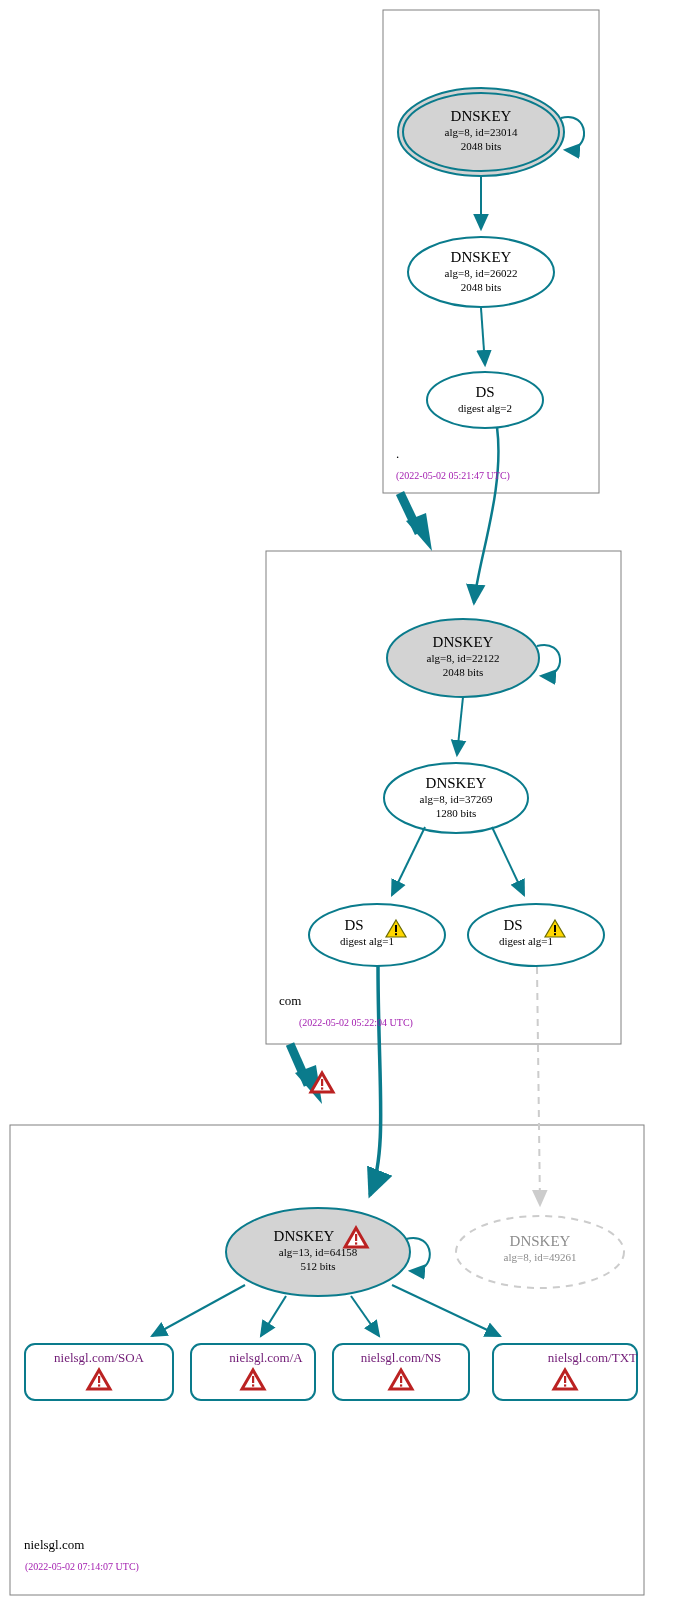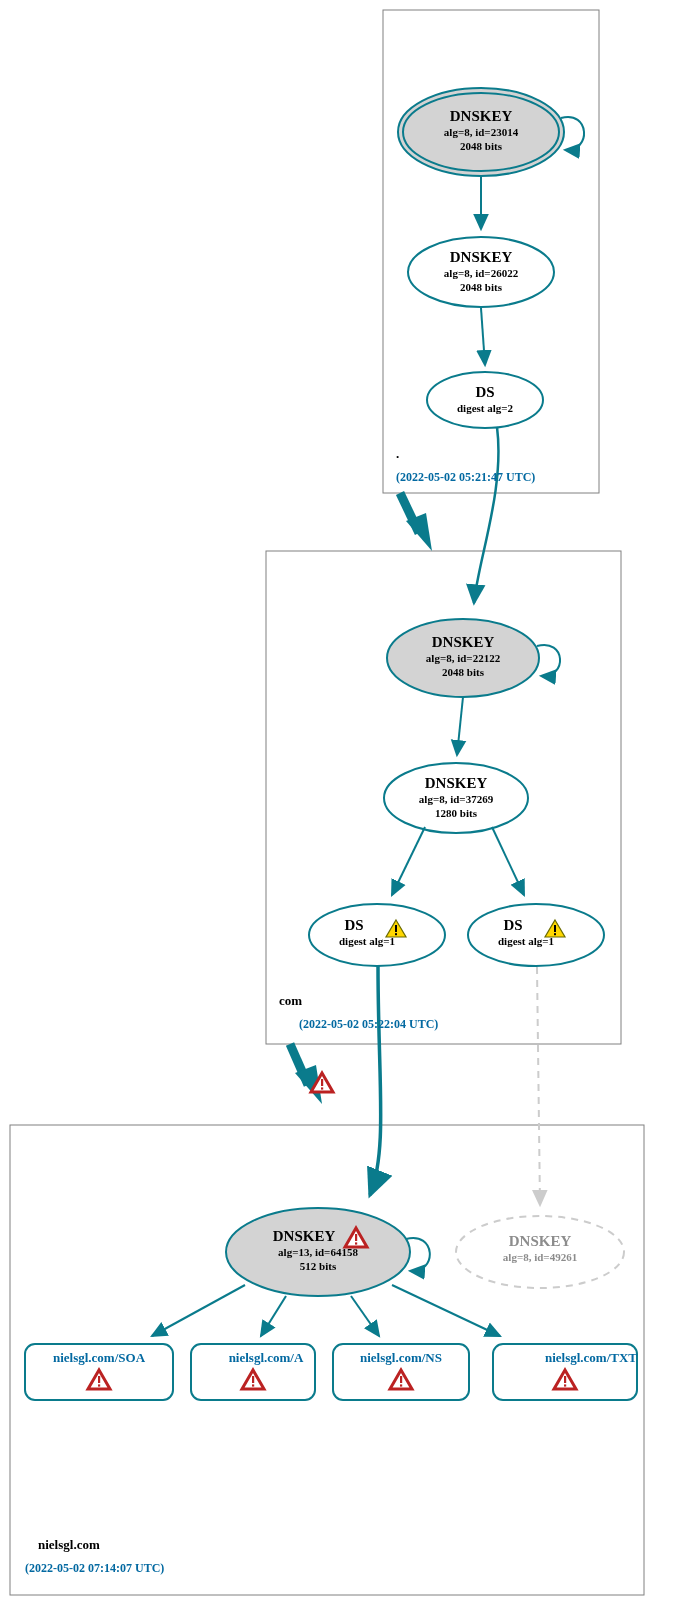--- a/index.html
+++ b/index.html
@@ -8,21 +8,20 @@
     background: #ffffff;
   }
   body {
     font-family: "Liberation Serif", serif;
   }
   #stage {
     position: relative;
     width: 677px;
     height: 1605px;
     overflow: hidden;
-    font-weight: bold;
   }
   #stage svg.layer {
     position: absolute;
     left: 0;
     top: 0;
     width: 677px;
     height: 1605px;
   }
   .node-label {
     position: absolute;
@@ -38,28 +37,28 @@
     font-size: 11px;
     line-height: 14px;
   }
   .zone-name {
     position: absolute;
     font-size: 13px;
     color: #000;
   }
   .zone-date {
     position: absolute;
-    font-size: 12px;
-    color: #0369a1;
+    font-size: 10px;
+    color: #a21caf;
   }
   .rr-label {
     position: absolute;
     text-align: center;
     font-size: 13px;
-    color: #0369a1;
+    color: #701a75;
   }
 </style>
 </head>
 <body>
 
 <div id="stage">
 
   <svg class="layer" viewBox="0 0 677 1605">
     <defs>
       <marker id="arrTeal" markerWidth="9" markerHeight="9" refX="7.5" refY="4.5" orient="auto">
@@ -224,16 +223,16 @@
   <div class="node-label" style="left:440px; top:1233px; width:200px; color:#8c8c8c;">
     <div class="n-title">DNSKEY</div>
     <div class="n-sub">alg=8, id=49261</div>
   </div>
 
   <div class="rr-label" style="left:25px; top:1350px; width:148px;">nielsgl.com/SOA</div>
   <div class="rr-label" style="left:204px; top:1350px; width:124px;">nielsgl.com/A</div>
   <div class="rr-label" style="left:333px; top:1350px; width:136px;">nielsgl.com/NS</div>
   <div class="rr-label" style="left:493px; top:1350px; width:144px;text-align:right;">nielsgl.com/TXT</div>
 
-  <div class="zone-name" style="left:38px; top:1537px;text-align:center;">nielsgl.com</div>
+  <div class="zone-name" style="left:24px; top:1537px;text-align:center;">nielsgl.com</div>
   <div class="zone-date" style="left:25px; top:1561px;">(2022-05-02 07:14:07 UTC)</div>
 
 </div>
 
 </body></html>

